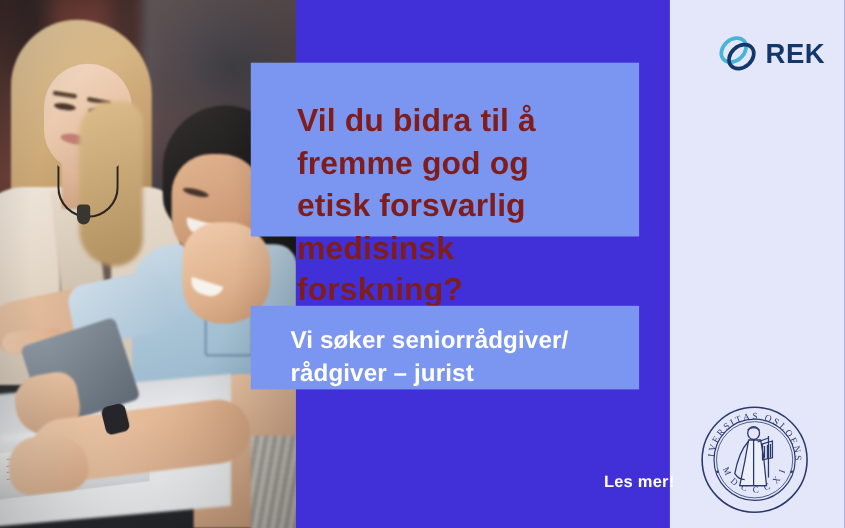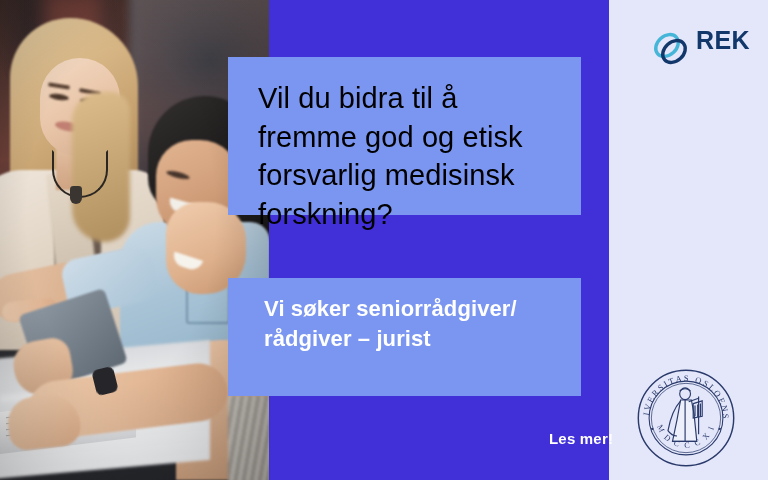--- a/index.html
+++ b/index.html
@@ -389,30 +389,30 @@
     position: absolute;
     background: #7b96f0;
     box-sizing: border-box;
   }
   .headline-box {
     left: 228px; top: 57px;
     width: 353px; height: 158px;
     padding: 22px 26px 0 30px;
   }
   .headline {
-    margin: 0;
-    color: #000000;
+    margin: 12px;
+    color: #7f1d1d;
     font-size: 29px;
     line-height: 1.33;
-    font-weight: 400;
+    font-weight: 700;
     letter-spacing: .1px;
   }
   .job-box {
     left: 228px; top: 278px;
-    width: 353px; height: 118px;
+    width: 353px; height: 76px;
     padding: 16px 20px 0 36px;
   }
   .job-title {
     margin: 0;
     color: #ffffff;
     font-size: 22px;
     line-height: 1.38;
     font-weight: bold;
     letter-spacing: .1px;
   }
@@ -425,20 +425,21 @@
     letter-spacing: .2px;
     cursor: pointer;
     margin-left: 44px;
   }
 
   
   .rek-logo {
     position: absolute;
     left: 650px; top: 28px;
     display: flex;
+    align-items: center;
     gap: 4px;
     cursor: pointer;
   }
   .rek-mark { display: block; }
   .rek-word {
     color: #12376b;
     font-size: 25px;
     font-weight: bold;
     letter-spacing: .4px;
     line-height: 1;

